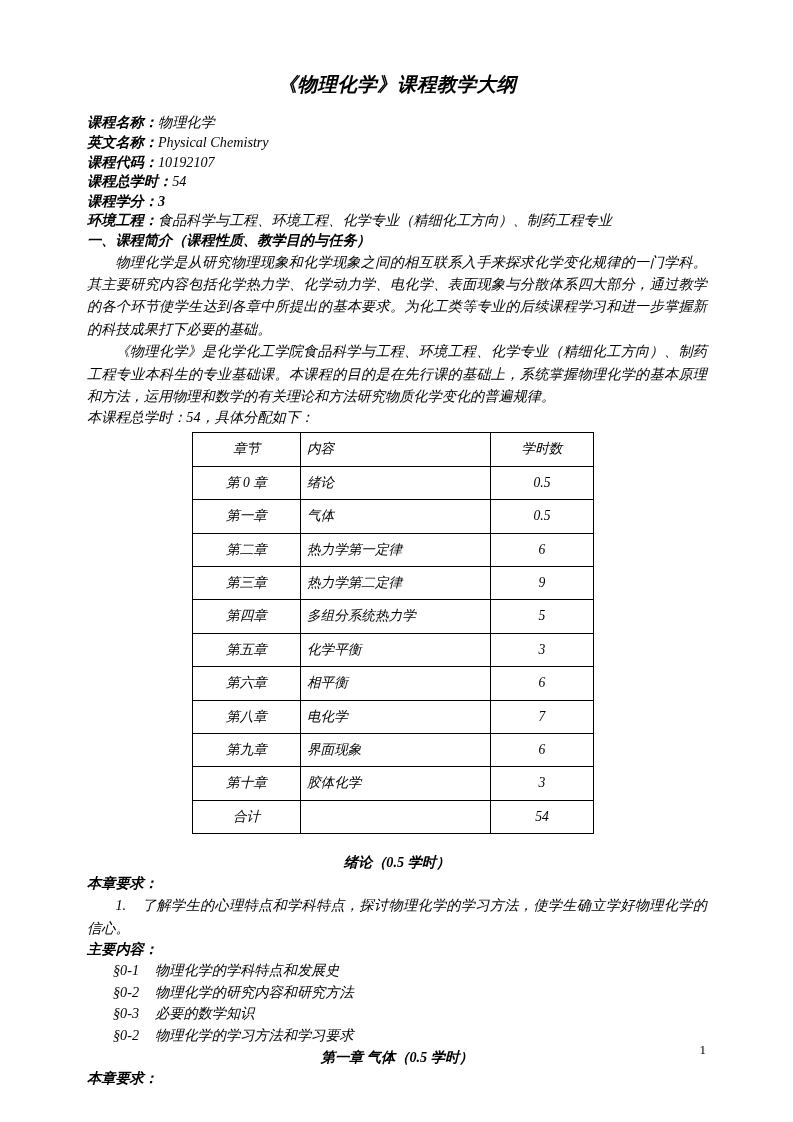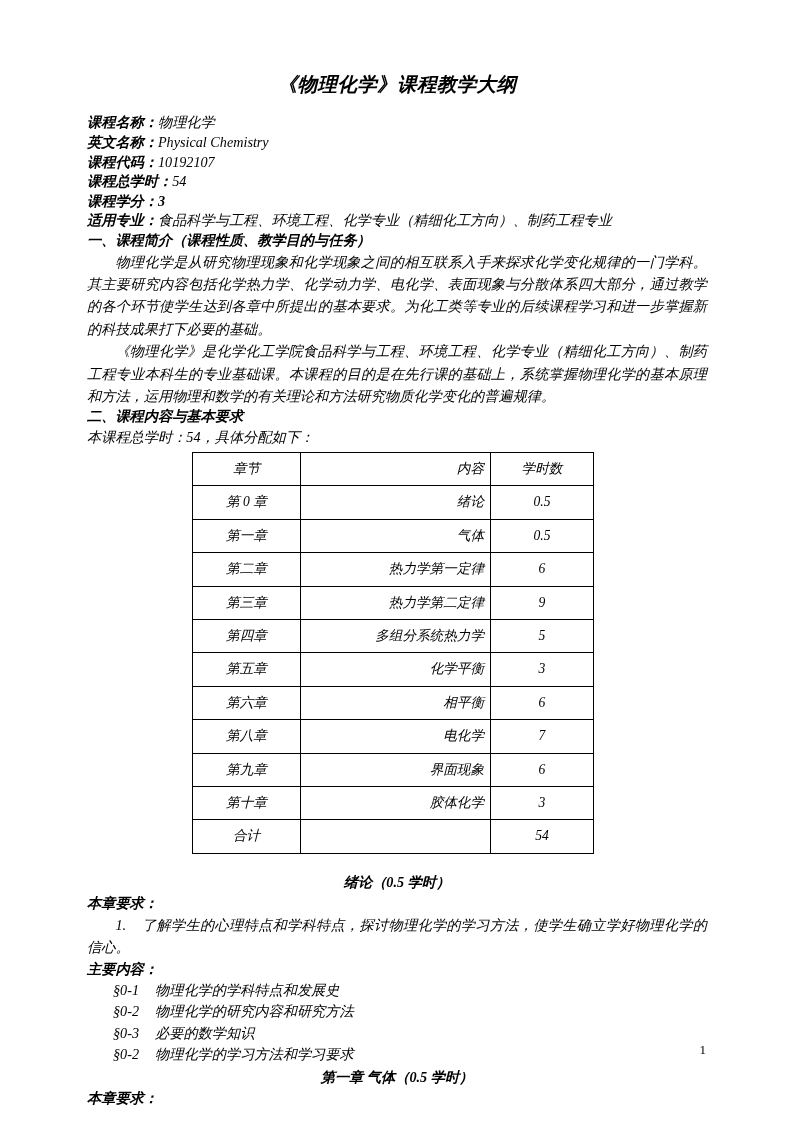--- a/index.html
+++ b/index.html
@@ -88,21 +88,21 @@
     font-size: 13.6px;
     font-weight: normal;
     height: 24.4px;
     padding: 4px 6px;
     line-height: 24.4px;
   }
   table.hours col.c1 { width: 108px; }
   table.hours col.c2 { width: 190px; }
   table.hours col.c3 { width: 103px; }
   .cc { text-align: center; }
-  .cl { text-align: right; }
+  .cl { text-align: left; }
   
   .chap-title {
     text-align: center;
     font-size: 14.2px;
     font-weight: bold;
     line-height: 22px;
     margin: 0;
   }
   .bold-lbl {
     font-size: 14.2px;
@@ -148,28 +148,27 @@
   <div class="content">
 
     <div class="doc-title">《物理化学》课程教学大纲</div>
 
     <div>
       <p class="meta-line"><span class="lbl">课程名称：</span><span class="val">物理化学</span></p>
       <p class="meta-line"><span class="lbl">英文名称：</span><span class="val">Physical Chemistry</span></p>
       <p class="meta-line"><span class="lbl">课程代码：</span><span class="val">10192107</span></p>
       <p class="meta-line"><span class="lbl">课程总学时：</span><span class="val">54</span></p>
       <p class="meta-line"><span class="lbl">课程学分：</span><span class="val b">3</span></p>
-      <p class="meta-line"><span class="lbl">适用专业：</span><span class="val">食品科学与工程、环境工程、化学专业（精细化工方向）、制药工程专业</span></p>
+      <p class="meta-line"><span class="lbl">环境工程：</span><span class="val">食品科学与工程、环境工程、化学专业（精细化工方向）、制药工程专业</span></p>
     </div>
 
     <p class="sec-head">一、课程简介（课程性质、教学目的与任务）</p>
     <p class="body">物理化学是从研究物理现象和化学现象之间的相互联系入手来探求化学变化规律的一门学科。其主要研究内容包括化学热力学、化学动力学、电化学、表面现象与分散体系四大部分，通过教学的各个环节使学生达到各章中所提出的基本要求。为化工类等专业的后续课程学习和进一步掌握新的科技成果打下必要的基础。</p>
     <p class="body">《物理化学》是化学化工学院食品科学与工程、环境工程、化学专业（精细化工方向）、制药工程专业本科生的专业基础课。本课程的目的是在先行课的基础上，系统掌握物理化学的基本原理和方法，运用物理和数学的有关理论和方法研究物质化学变化的普遍规律。</p>
 
-    <p class="sec-head">二、课程内容与基本要求</p>
     <p class="plain">本课程总学时：54，具体分配如下：</p>
 
     <div class="tbl-wrap">
       <table class="hours">
         <colgroup>
             <col class="c1">
             <col class="c2">
             <col class="c3">
           </colgroup>
         <thead>

